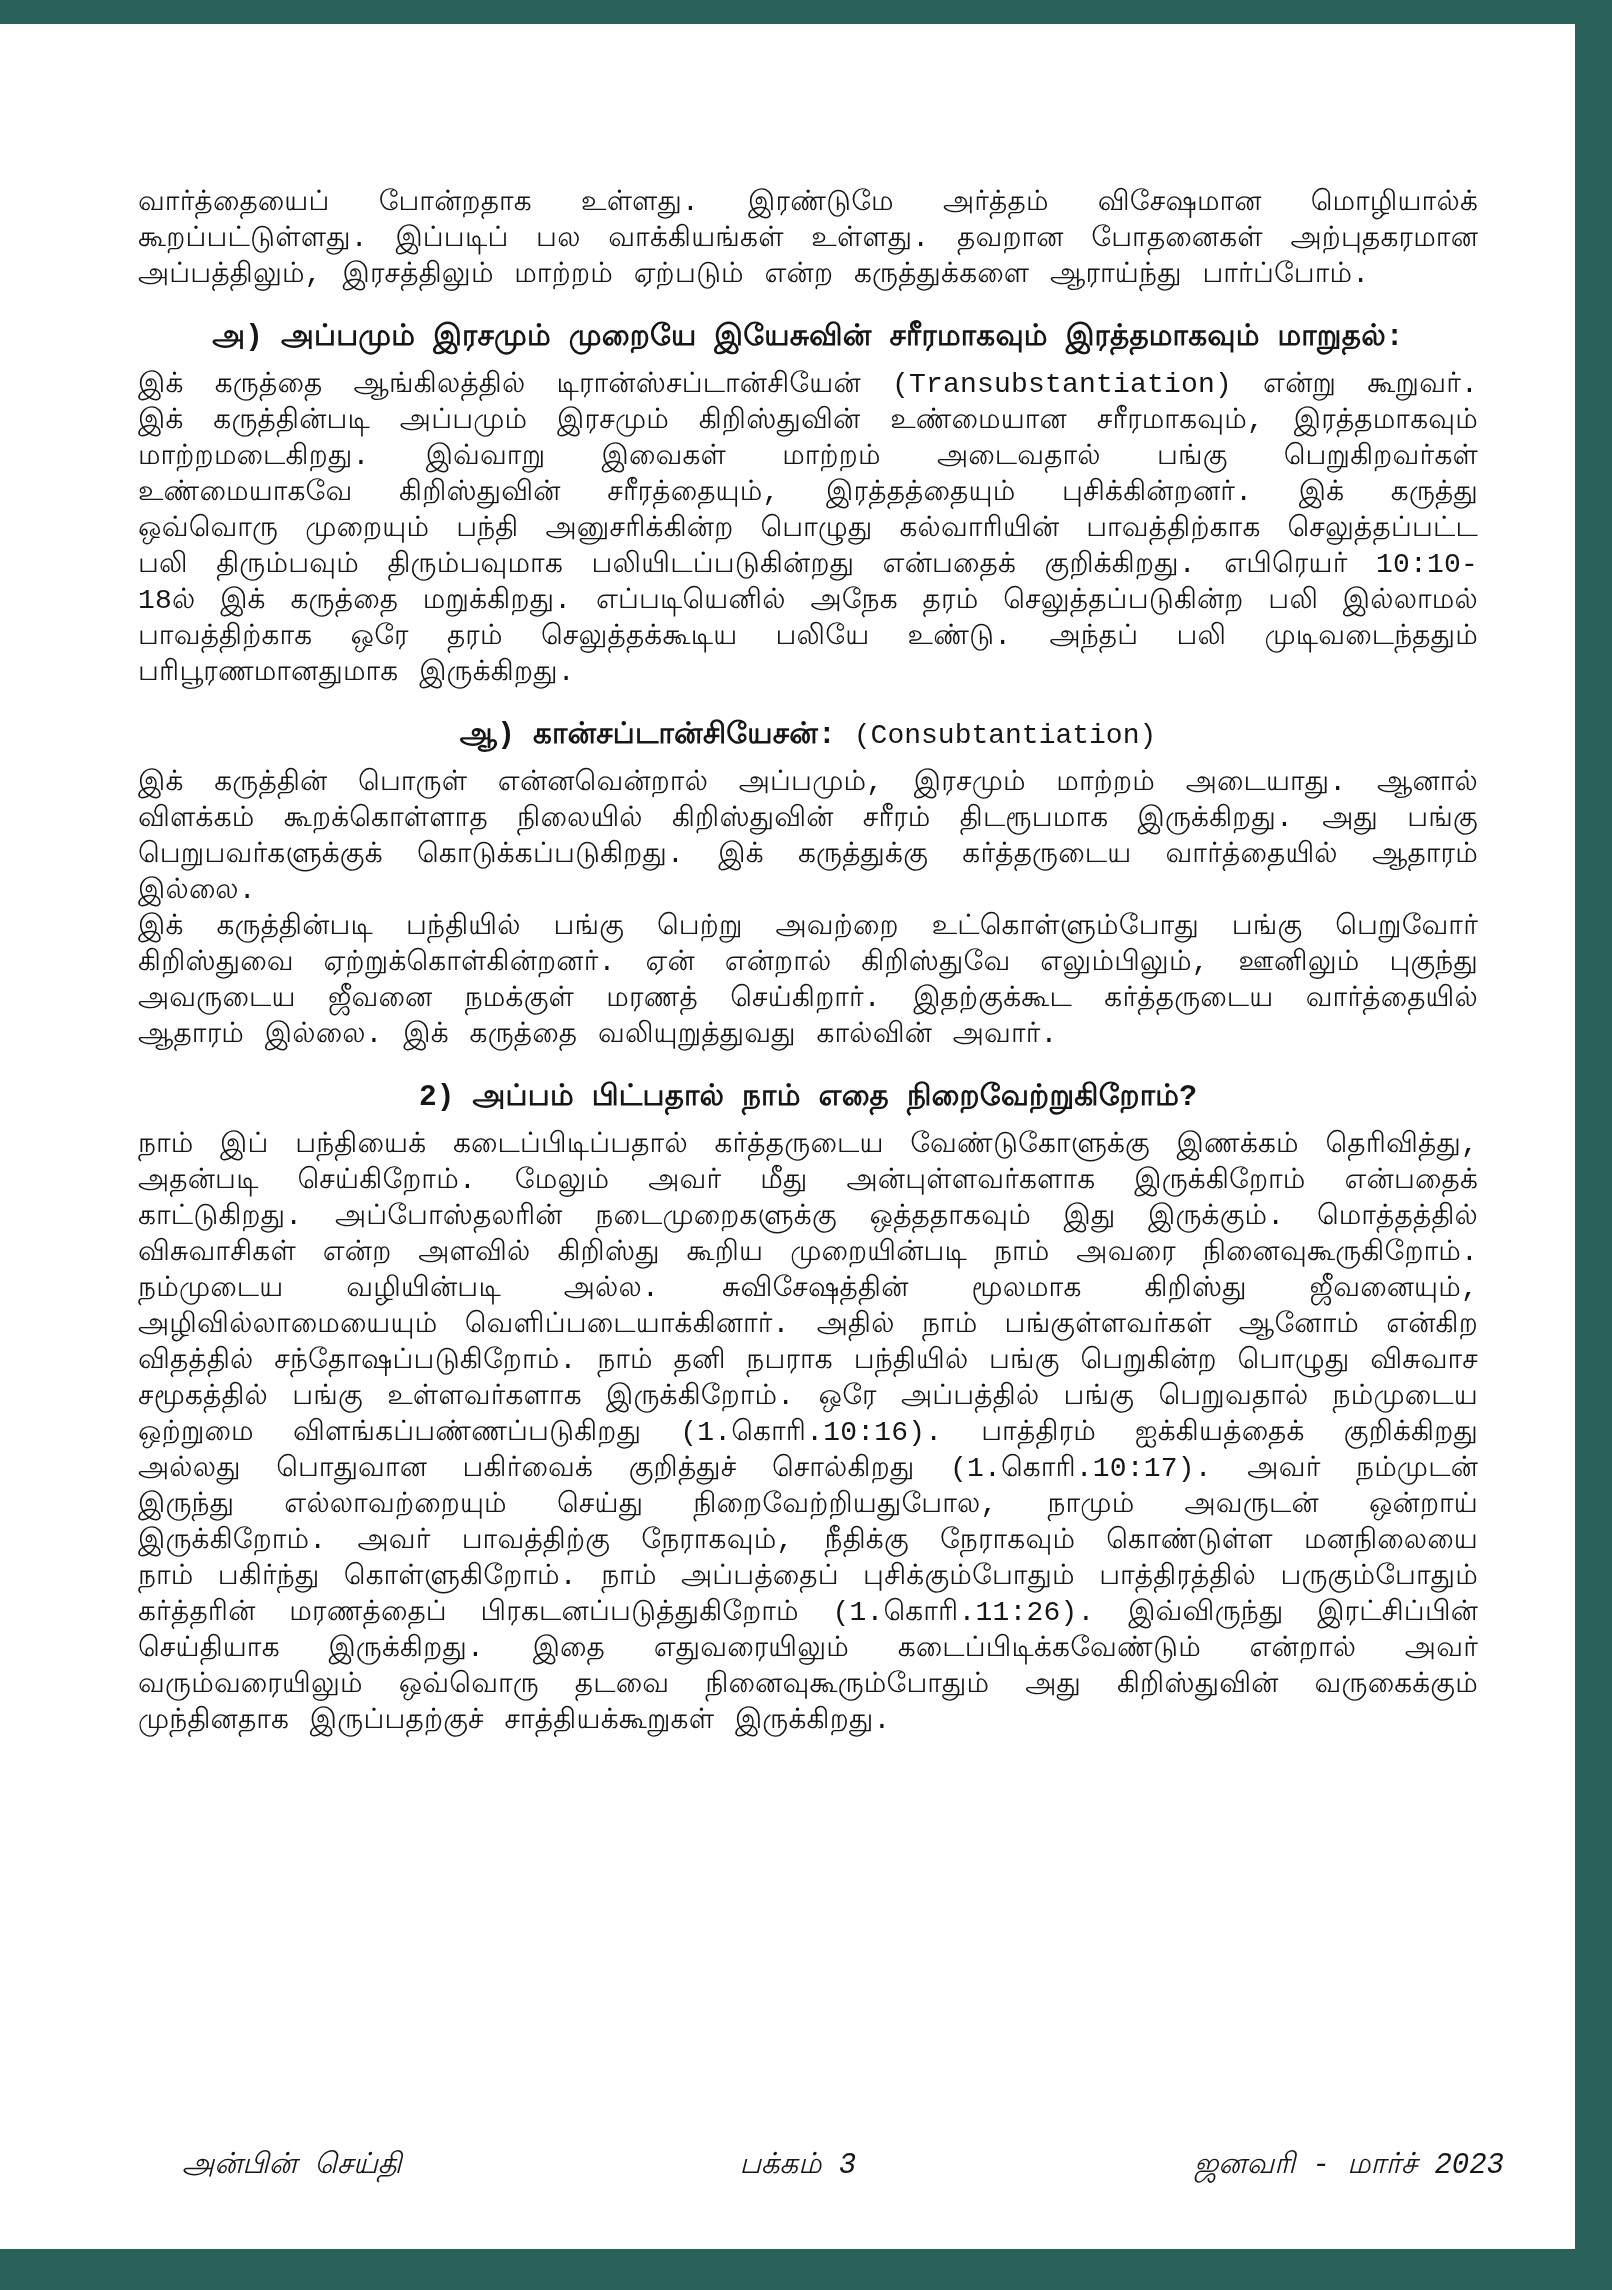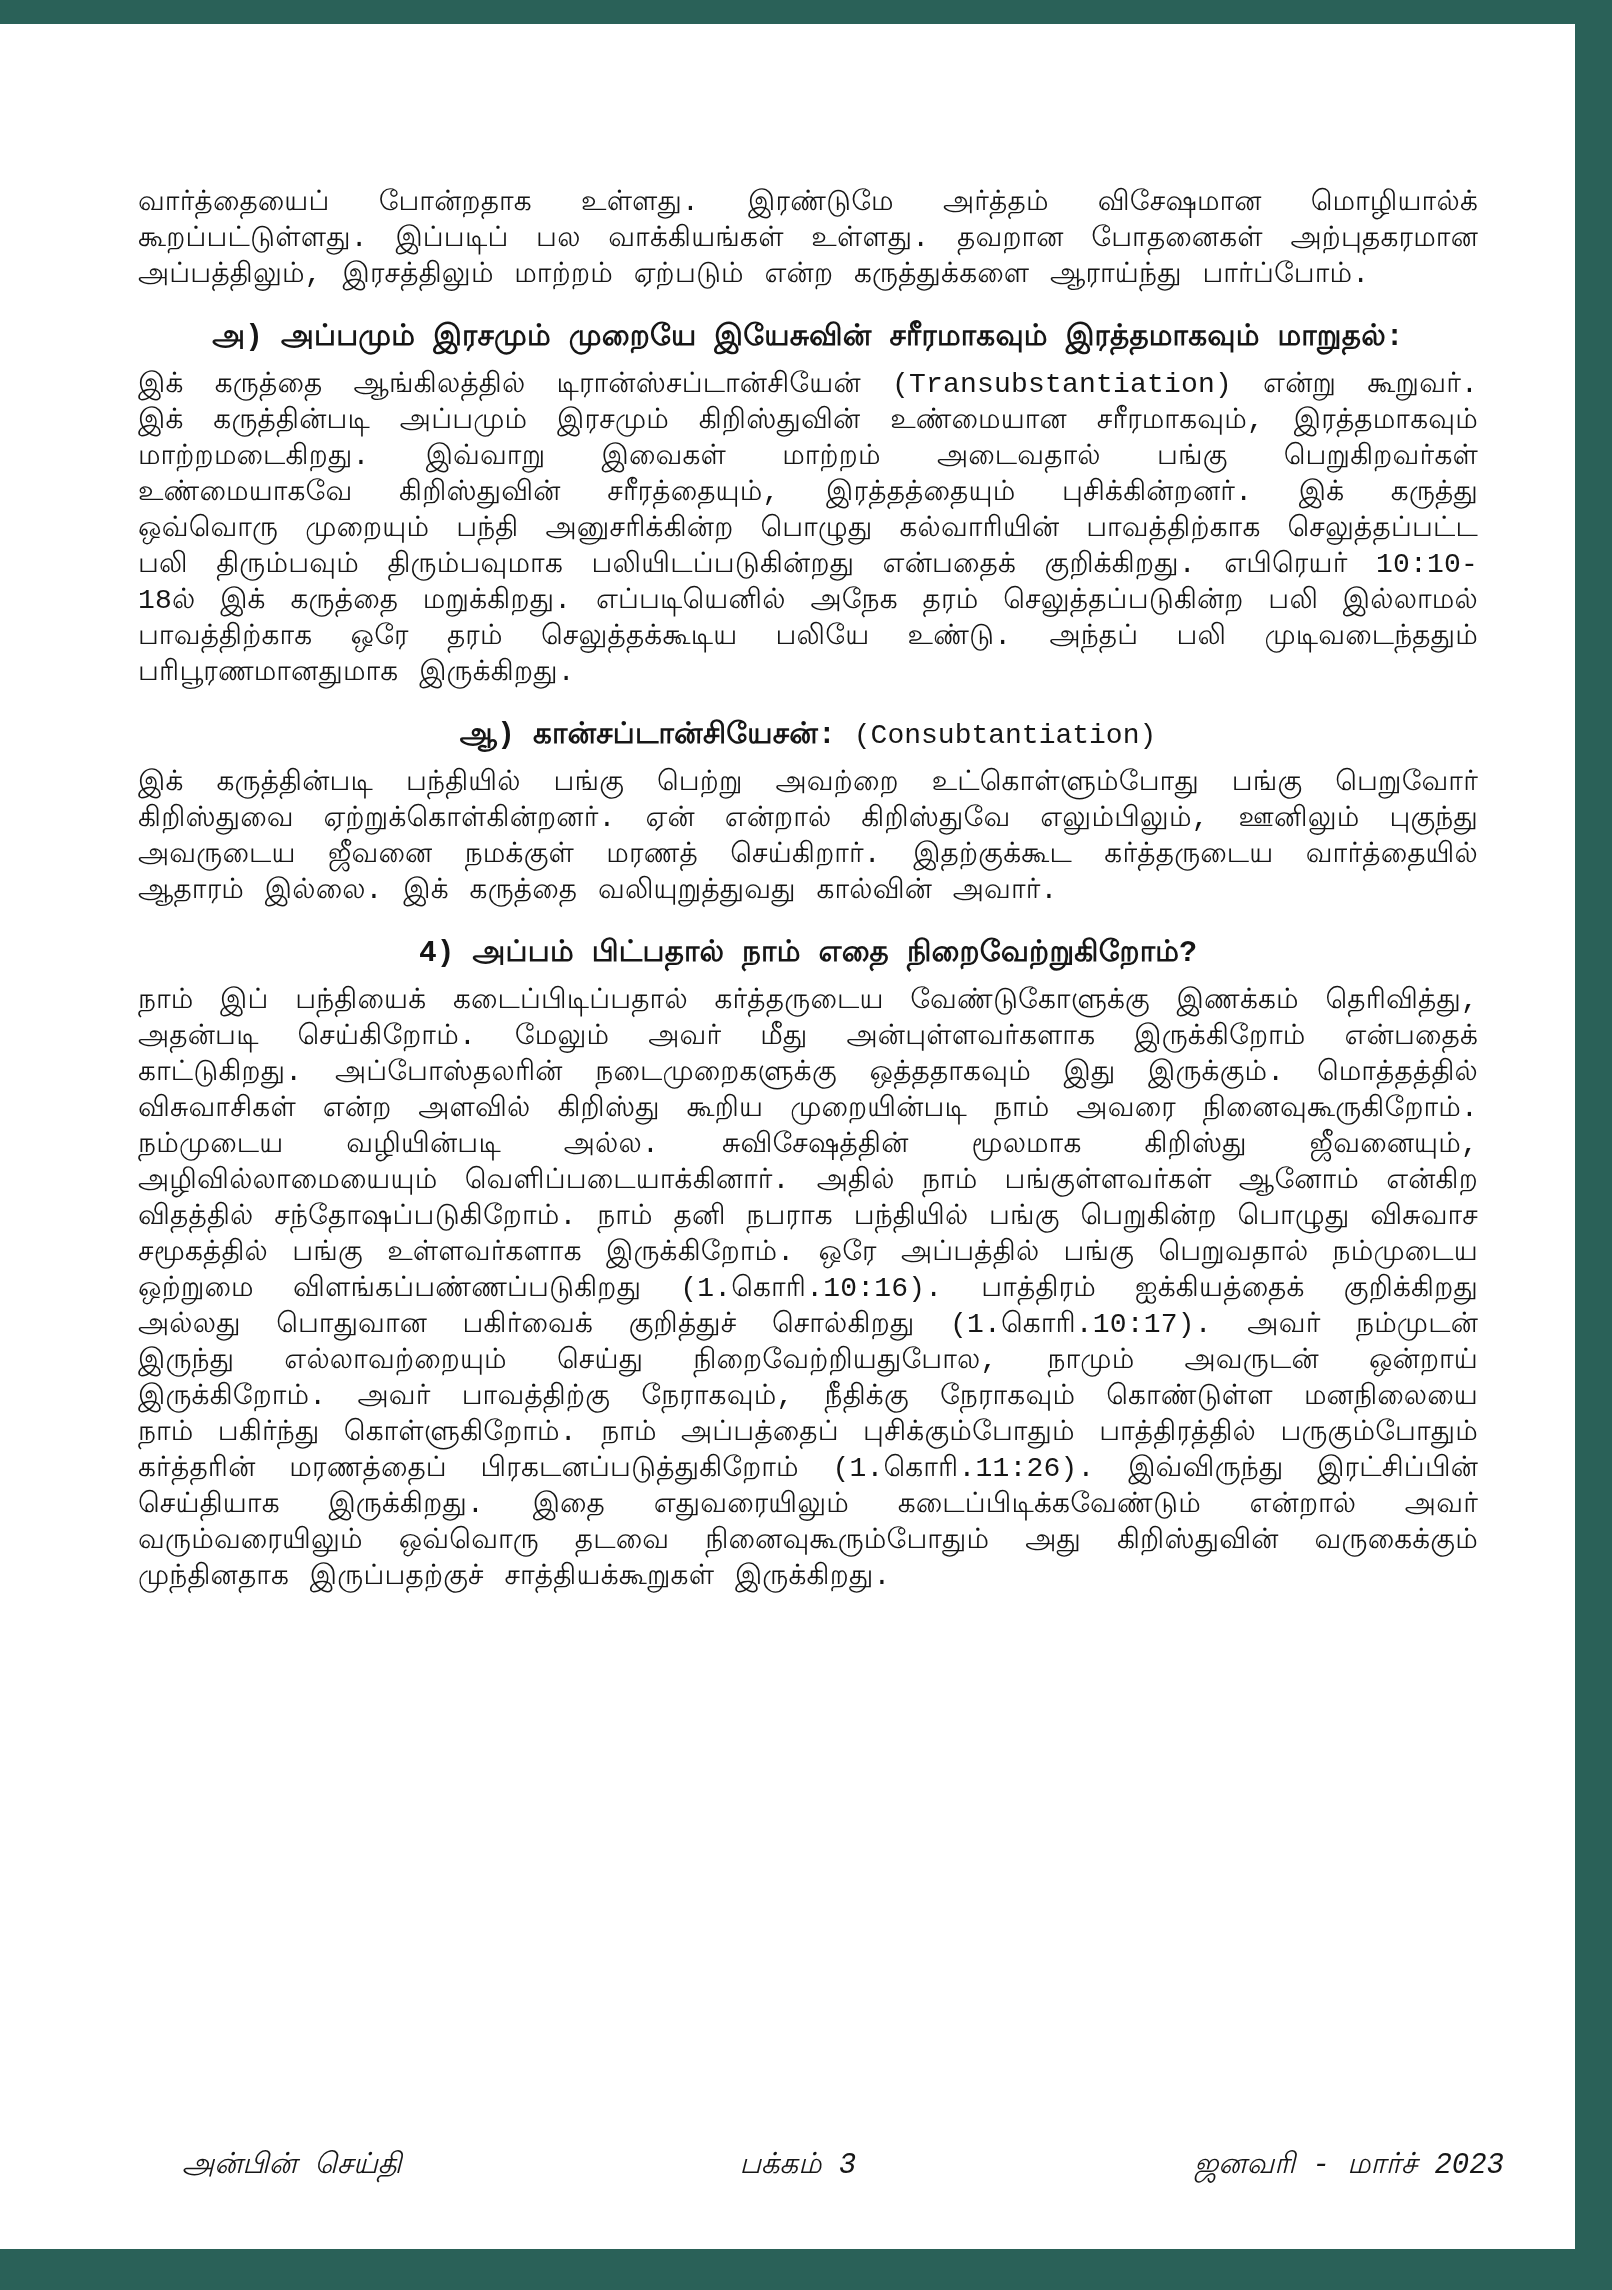--- a/index.html
+++ b/index.html
@@ -81,25 +81,26 @@
 
     <h2 class="heading">
       <span class="h-tamil">அ) அப்பமும் இரசமும் முறையே இயேசுவின் சரீரமாகவும் இரத்தமாகவும் மாறுதல்:</span>
     </h2>
     <p class="body">இக் கருத்தை ஆங்கிலத்தில் டிரான்ஸ்சப்டான்சியேன் (Transubstantiation) என்று கூறுவர். இக் கருத்தின்படி அப்பமும் இரசமும் கிறிஸ்துவின் உண்மையான சரீரமாகவும், இரத்தமாகவும் மாற்றமடைகிறது. இவ்வாறு இவைகள் மாற்றம் அடைவதால் பங்கு பெறுகிறவர்கள் உண்மையாகவே கிறிஸ்துவின் சரீரத்தையும், இரத்தத்தையும் புசிக்கின்றனர். இக் கருத்து ஒவ்வொரு முறையும் பந்தி அனுசரிக்கின்ற பொழுது கல்வாரியின் பாவத்திற்காக செலுத்தப்பட்ட பலி திரும்பவும் திரும்பவுமாக பலியிடப்படுகின்றது என்பதைக் குறிக்கிறது. எபிரெயர் 10:10-18ல் இக் கருத்தை மறுக்கிறது. எப்படியெனில் அநேக தரம் செலுத்தப்படுகின்ற பலி இல்லாமல் பாவத்திற்காக ஒரே தரம் செலுத்தக்கூடிய பலியே உண்டு. அந்தப் பலி முடிவடைந்ததும் பரிபூரணமானதுமாக இருக்கிறது.</p>
 
     <h2 class="heading">
       <span class="h-tamil">ஆ) கான்சப்டான்சியேசன்:</span>
       <span class="h-note">(Consubtantiation)</span>
     </h2>
+    <p class="body">இக் கருத்தின் பொருள் என்னவென்றால் அப்பமும், இரசமும் மாற்றம் அடையாது. ஆனால் விளக்கம் கூறக்கொள்ளாத நிலையில் கிறிஸ்துவின் சரீரம் திடரூபமாக இருக்கிறது. அது பங்கு பெறுபவர்களுக்குக் கொடுக்கப்படுகிறது. இக் கருத்துக்கு கர்த்தருடைய வார்த்தையில் ஆதாரம் இல்லை.</p>
 
     <p class="body">இக் கருத்தின்படி பந்தியில் பங்கு பெற்று அவற்றை உட்கொள்ளும்போது பங்கு பெறுவோர் கிறிஸ்துவை ஏற்றுக்கொள்கின்றனர். ஏன் என்றால் கிறிஸ்துவே எலும்பிலும், ஊனிலும் புகுந்து அவருடைய ஜீவனை நமக்குள் மரணத் செய்கிறார். இதற்குக்கூட கர்த்தருடைய வார்த்தையில் ஆதாரம் இல்லை. இக் கருத்தை வலியுறுத்துவது கால்வின் அவார்.</p>
 
     <h2 class="heading">
-      <span class="h-tamil">4) அப்பம் பிட்பதால் நாம் எதை நிறைவேற்றுகிறோம்?</span>
+      <span class="h-tamil">2) அப்பம் பிட்பதால் நாம் எதை நிறைவேற்றுகிறோம்?</span>
     </h2>
     <p class="body">நாம் இப் பந்தியைக் கடைப்பிடிப்பதால் கர்த்தருடைய வேண்டுகோளுக்கு இணக்கம் தெரிவித்து, அதன்படி செய்கிறோம். மேலும் அவர் மீது அன்புள்ளவர்களாக இருக்கிறோம் என்பதைக் காட்டுகிறது. அப்போஸ்தலரின் நடைமுறைகளுக்கு ஒத்ததாகவும் இது இருக்கும். மொத்தத்தில் விசுவாசிகள் என்ற அளவில் கிறிஸ்து கூறிய முறையின்படி நாம் அவரை நினைவுகூருகிறோம். நம்முடைய வழியின்படி அல்ல. சுவிசேஷத்தின் மூலமாக கிறிஸ்து ஜீவனையும், அழிவில்லாமையையும் வெளிப்படையாக்கினார். அதில் நாம் பங்குள்ளவர்கள் ஆனோம் என்கிற விதத்தில் சந்தோஷப்படுகிறோம். நாம் தனி நபராக பந்தியில் பங்கு பெறுகின்ற பொழுது விசுவாச சமூகத்தில் பங்கு உள்ளவர்களாக இருக்கிறோம். ஒரே அப்பத்தில் பங்கு பெறுவதால் நம்முடைய ஒற்றுமை விளங்கப்பண்ணப்படுகிறது (1.கொரி.10:16). பாத்திரம் ஐக்கியத்தைக் குறிக்கிறது அல்லது பொதுவான பகிர்வைக் குறித்துச் சொல்கிறது (1.கொரி.10:17). அவர் நம்முடன் இருந்து எல்லாவற்றையும் செய்து நிறைவேற்றியதுபோல, நாமும் அவருடன் ஒன்றாய் இருக்கிறோம். அவர் பாவத்திற்கு நேராகவும், நீதிக்கு நேராகவும் கொண்டுள்ள மனநிலையை நாம் பகிர்ந்து கொள்ளுகிறோம். நாம் அப்பத்தைப் புசிக்கும்போதும் பாத்திரத்தில் பருகும்போதும் கர்த்தரின் மரணத்தைப் பிரகடனப்படுத்துகிறோம் (1.கொரி.11:26). இவ்விருந்து இரட்சிப்பின் செய்தியாக இருக்கிறது. இதை எதுவரையிலும் கடைப்பிடிக்கவேண்டும் என்றால் அவர் வரும்வரையிலும் ஒவ்வொரு தடவை நினைவுகூரும்போதும் அது கிறிஸ்துவின் வருகைக்கும் முந்தினதாக இருப்பதற்குச் சாத்தியக்கூறுகள் இருக்கிறது.</p>
 
   </main>
 
   <div class="footer">
     <span>அன்பின் செய்தி</span>
     <span>பக்கம் 3</span>
     <span>ஜனவரி - மார்ச் 2023</span>
   </div>

